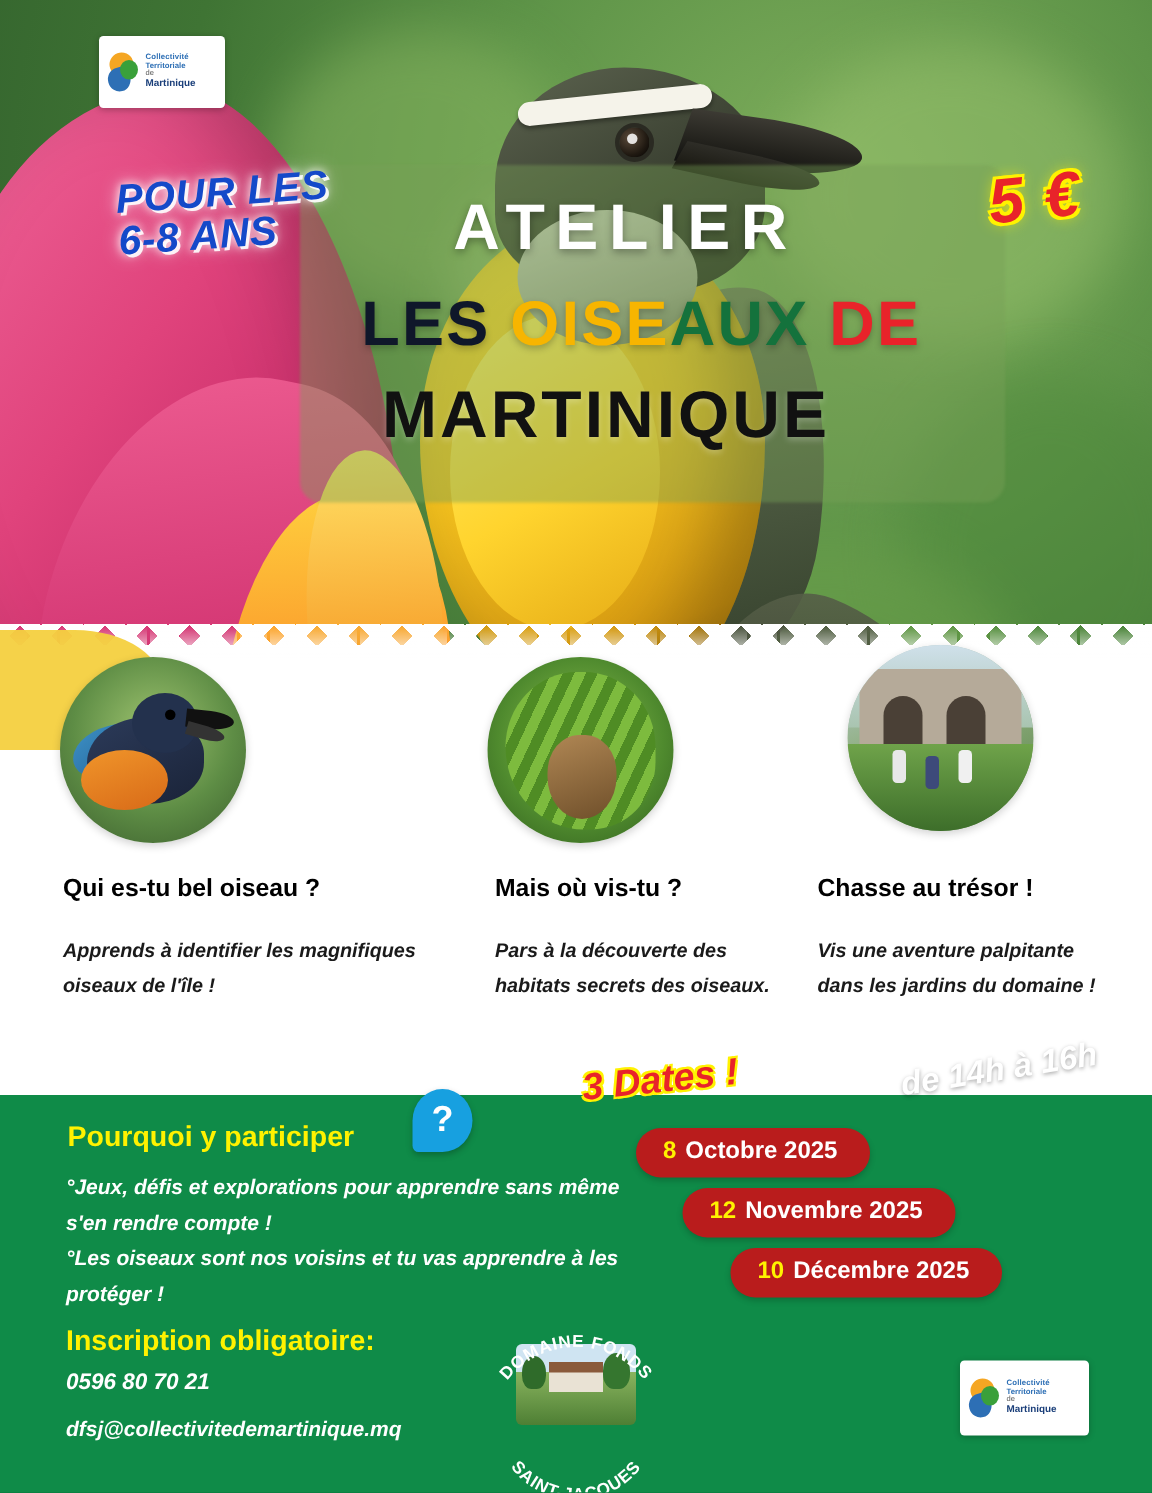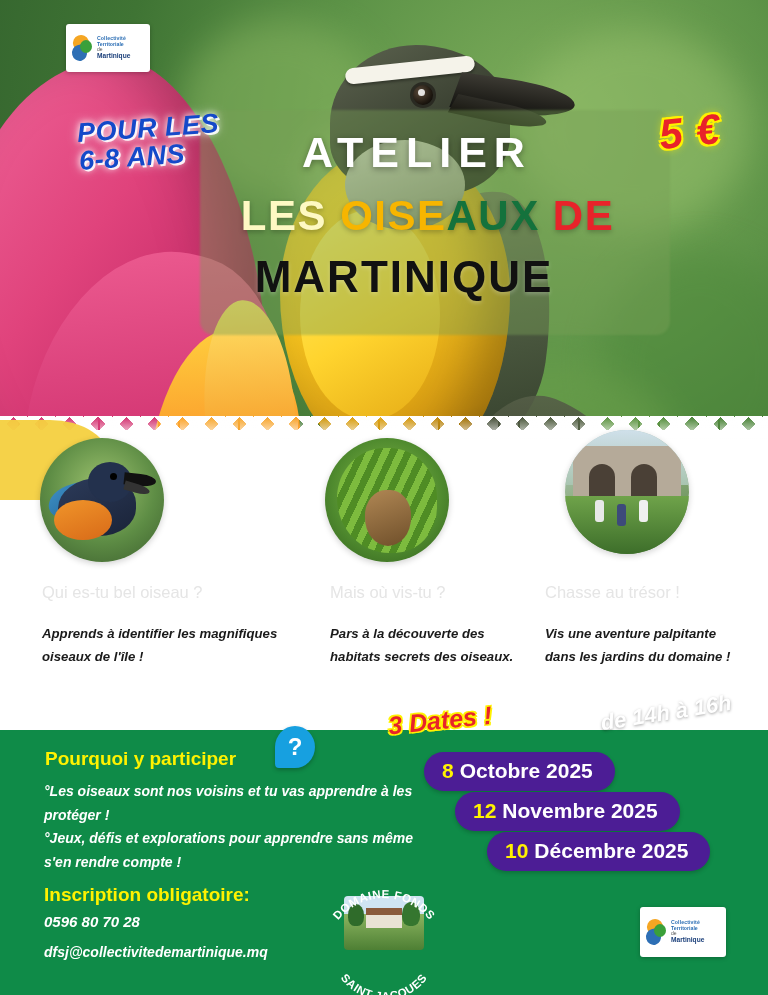--- a/index.html
+++ b/index.html
@@ -251,21 +251,21 @@
   .t-line2 {
     position: absolute;
     left: 0; right: 0; top: 192px;
     text-align: center;
     font-size: 42px;
     font-weight: 800;
     letter-spacing: 1.5px;
     padding-left: 40px;
     text-shadow: 0 2px 5px rgba(0,0,0,.25);
   }
-  .t-line2 .w1 { color: #fef9c3; margin-left: 47px; }
+  .t-line2 .w1 { color: #0f172a; margin-left: 47px; }
   .t-line2 .w2 { color: #f7b500; }
   .t-line2 .w3 { color: #14723c; }
   .t-line2 .w4 { color: #e8232a; }
   .t-line3 {
     position: absolute;
     left: 0; right: 0; top: 252px;
     text-align: center;
     font-size: 44px;
     font-weight: 800;
     letter-spacing: 2px;
@@ -335,22 +335,22 @@
   .t3 .r-arch2{ position:absolute; left:66px; top:34px; width:26px; height:34px; background:#4a4036; border-radius:13px 13px 0 0; }
   .t3 .r-grass{ position:absolute; left:0; top:66px; width:124px; height:58px; background:linear-gradient(180deg,#6fa34a,#3d6e2a); }
   .t3 .p1,.t3 .p2,.t3 .p3 { position:absolute; width:9px; height:22px; border-radius:3px; }
   .t3 .p1 { left:30px; top:70px; background:#e8e8e8; }
   .t3 .p2 { left:52px; top:74px; background:#3d4a7a; }
   .t3 .p3 { left:74px; top:70px; background:#f0f0f0; }
 
   .sub-head {
     position: absolute;
     font-size: 16.5px;
-    font-weight: 400;
-    color: #e5e5e5;
+    font-weight: 700;
+    color: #000000;
     white-space: nowrap;
   }
   .sub-head.s1 { left: 42px;  top: 583px; }
   .sub-head.s2 { left: 330px; top: 583px; }
   .sub-head.s3 { left: 545px; top: 583px; text-align: right; }
 
   .sub-body {
     position: absolute;
     font-size: 13.2px;
     font-style: italic;
@@ -434,23 +434,23 @@
     position: absolute;
     left: 44px; top: 944px;
     font-size: 14px;
     font-style: italic;
     font-weight: 700;
     color: #ffffff;
   }
 
   .date-pill {
     position: absolute;
-    background: #4c1d95;
+    background: #b91c1c;
     color: #ffffff;
-    font-size: 21px;
+    font-size: 16px;
     font-weight: 700;
     border-radius: 22px;
     padding: 7px 22px 8px 18px;
     white-space: nowrap;
     box-shadow: 0 2px 4px rgba(0,0,0,.2);
   }
   .date-pill .num { color: #fff200; font-weight: 800; margin-right: 6px; }
   .d1 { left: 424px; top: 752px; }
   .d2 { left: 455px; top: 792px; }
   .d3 { left: 487px; top: 832px; }
@@ -595,36 +595,36 @@
   <div class="sub-body p2">Pars à la découverte des habitats secrets des oiseaux.</div>
 
   <div class="green"></div>
 
   <div class="dates-banner">3 Dates !</div>
   <div class="hours-banner">de 14h à 16h</div>
 
   <div class="why-title">Pourquoi y participer</div>
   <div class="q-bubble">?</div>
   <div class="why-body">
+    <div>°Jeux, défis et explorations pour apprendre sans même s'en rendre compte !</div>
     <div>°Les oiseaux sont nos voisins et tu vas apprendre à les protéger !</div>
-    <div>°Jeux, défis et explorations pour apprendre sans même s'en rendre compte !</div>
   </div>
 
   <div class="date-pill d1">
     <span class="num">8</span><span>Octobre 2025</span>
   </div>
   <div class="date-pill d2">
     <span class="num">12</span><span>Novembre 2025</span>
   </div>
   <div class="date-pill d3">
     <span class="num">10</span><span>Décembre 2025</span>
   </div>
 
   <div class="insc-title">Inscription obligatoire:</div>
-  <div class="insc-phone">0596 80 70 28</div>
+  <div class="insc-phone">0596 80 70 21</div>
   <div class="insc-mail">dfsj@collectivitedemartinique.mq</div>
 
   <div class="domaine">
     <div class="domaine-img">
       <div class="tree1"></div>
         <div class="tree2"></div>
         <div class="house"></div>
     </div>
     <svg class="domaine-arc" viewBox="0 0 132 112">
       <defs>

